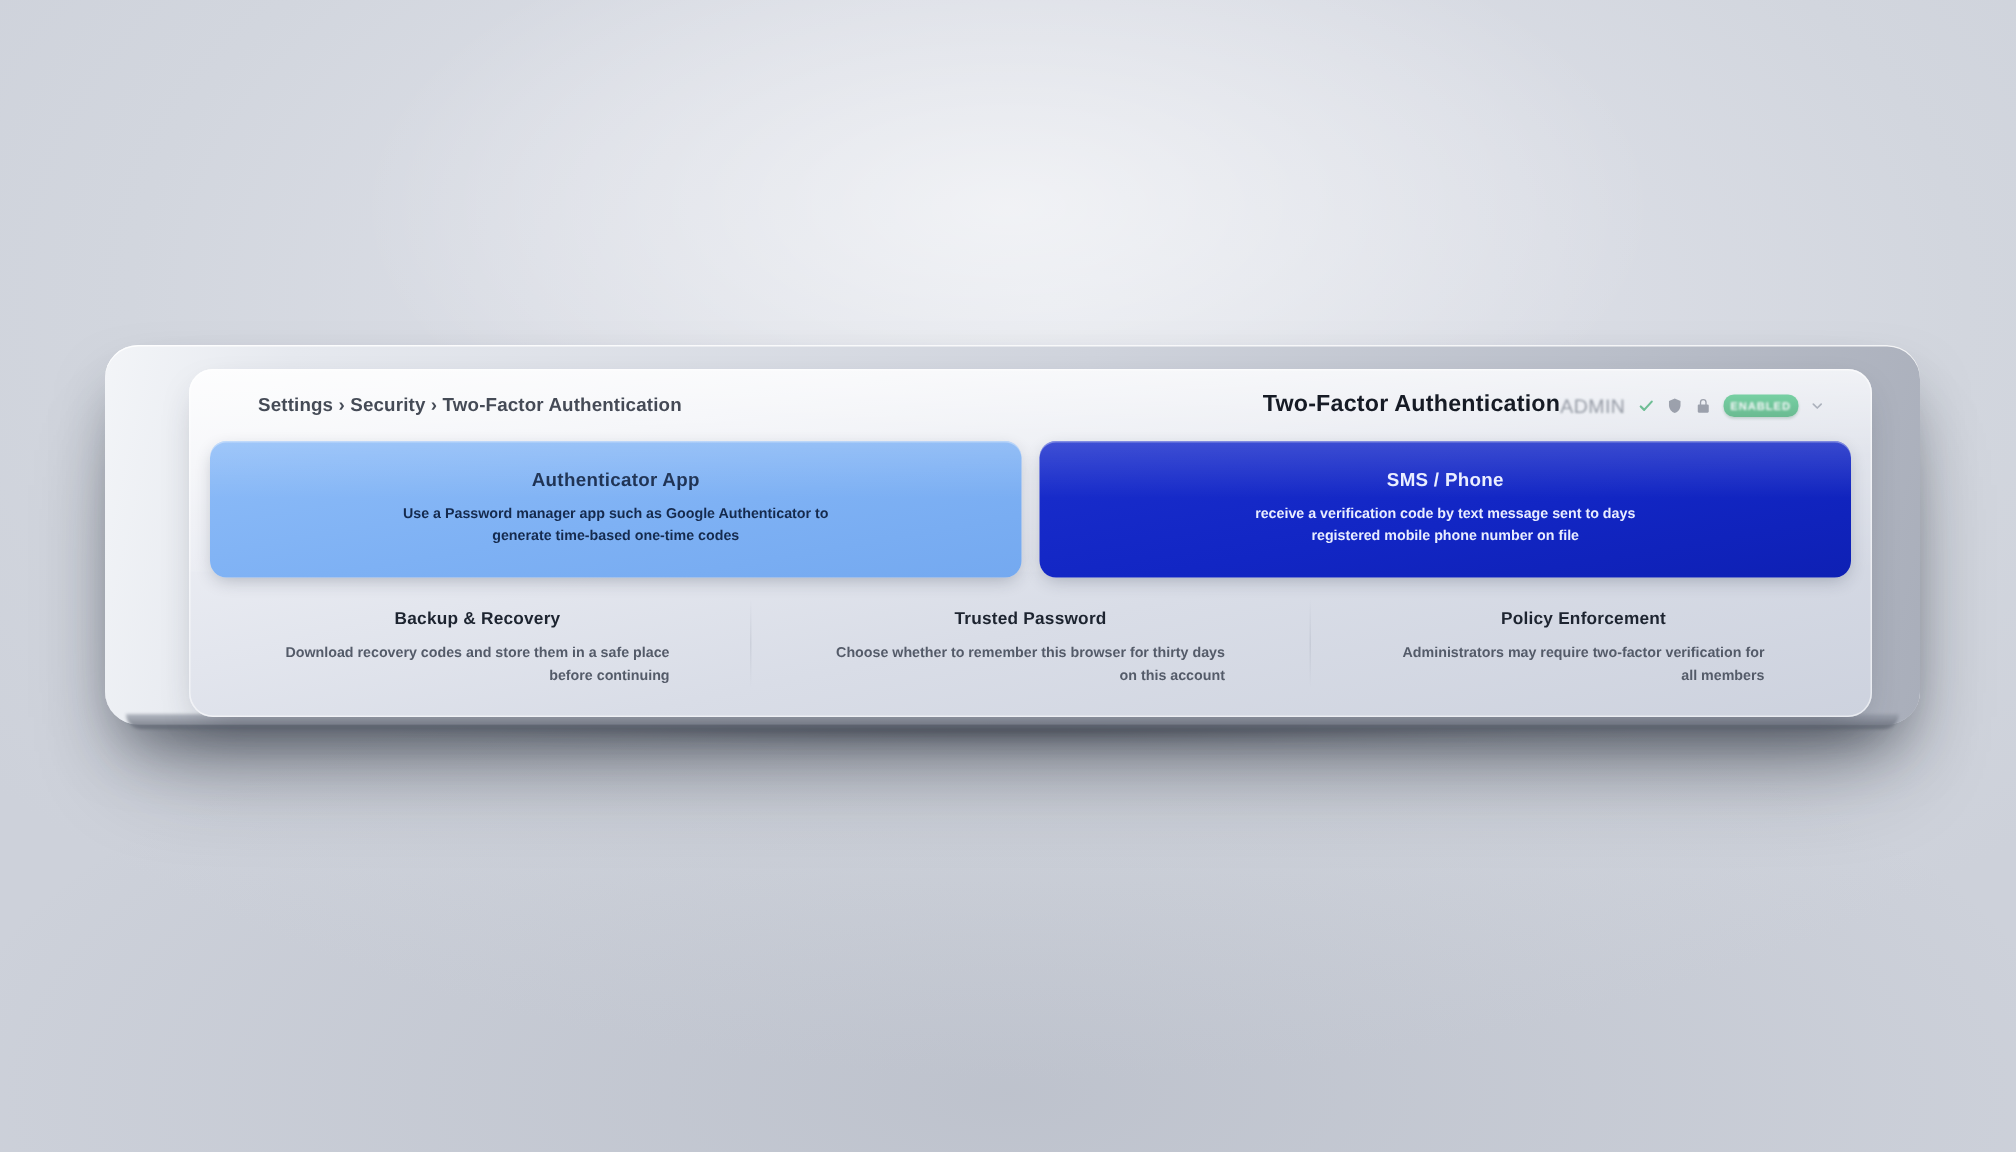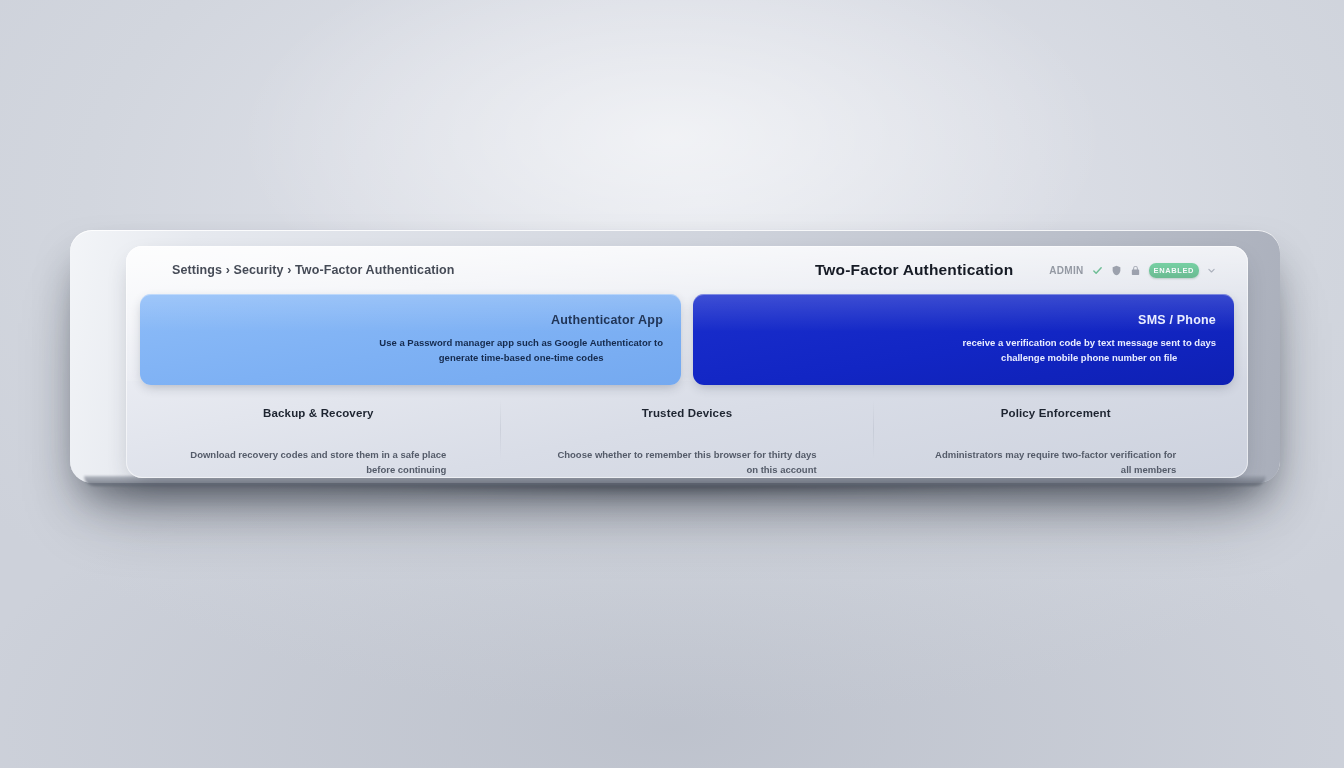--- a/index.html
+++ b/index.html
@@ -87,21 +87,20 @@
     pointer-events:none;
   }
 
   
   .panel-header {
     position:relative;
     height:48px;
     display:flex;
     align-items:center;
     padding:0 32px 0 46px;
-    gap:36px;
   }
 
   .breadcrumb {
     font-size:12.5px;
     font-weight:600;
     color:#2d3340;
     letter-spacing:0.1px;
     white-space:nowrap;
     filter:blur(0.5px);
     opacity:0.88;
@@ -123,22 +122,22 @@
 
   .header-tools {
     flex:0 0 auto;
     display:flex;
     align-items:center;
     gap:8px;
     opacity:0.62;
   }
 
   .tool-text {
-    font-size:10px;
-    font-weight:700;
+    font-size:13px;
+    font-weight:400;
     color:#5d6472;
     filter:blur(0.6px);
     letter-spacing:0.3px;
   }
 
   .tool-icon {
     width:11px; height:11px;
     display:inline-flex;
     align-items:center; justify-content:center;
     color:#6b7281;
@@ -181,21 +180,21 @@
     gap:12px;
     padding:0 14px;
   }
 
   .opt-card {
     flex:1 1 0;
     height:91px;
     border-radius:11px;
     display:flex;
     flex-direction:column;
-    align-items:flex-end;
+    align-items:center;
     justify-content:center;
     padding:8px 18px;
     position:relative;
     overflow:hidden;
     box-shadow:
       0 1px 0 rgba(255,255,255,0.35) inset,
       0 4px 12px -3px rgba(30,40,60,0.30);
   }
   .opt-card::after {
     content:"";
@@ -248,21 +247,21 @@
     align-items:center;
     text-align:center;
     padding:0 16px;
   }
   .detail-title {
     font-size:11.5px;
     font-weight:700;
     color:#1d2430;
     letter-spacing:0.15px;
     filter:blur(0.45px);
-    margin-bottom:28px;
+    margin-bottom:9px;
     white-space:nowrap;
   }
   .detail-desc {
     font-size:9.5px;
     font-weight:600;
     color:#545b69;
     line-height:1.6;
     filter:blur(0.5px);
     max-width:300px;
     text-align:right;
@@ -343,39 +342,39 @@
           <div class="opt-card-desc">
             <div>Use a Password manager app such as Google Authenticator to</div>
             <div>generate time-based one-time codes</div>
           </div>
         </div>
 
         <div class="opt-card primary">
           <div class="opt-card-title">SMS / Phone</div>
           <div class="opt-card-desc">
             <div>receive a verification code by text message sent to days</div>
-            <div>challenge mobile phone number on file</div>
+            <div>registered mobile phone number on file</div>
           </div>
         </div>
 
 
       </div>
 
       <div class="detail-row">
 
         <div class="detail-col">
           <div class="detail-title">Backup &amp; Recovery</div>
           <div class="detail-desc">
             <div>Download recovery codes and store them in a safe place</div>
             <div>before continuing</div>
           </div>
         </div>
 
         <div class="detail-col">
-          <div class="detail-title">Trusted Devices</div>
+          <div class="detail-title">Trusted Password</div>
           <div class="detail-desc">
             <div>Choose whether to remember this browser for thirty days</div>
             <div>on this account</div>
           </div>
         </div>
 
         <div class="detail-col">
           <div class="detail-title">Policy Enforcement</div>
           <div class="detail-desc">
             <div>Administrators may require two-factor verification for</div>

